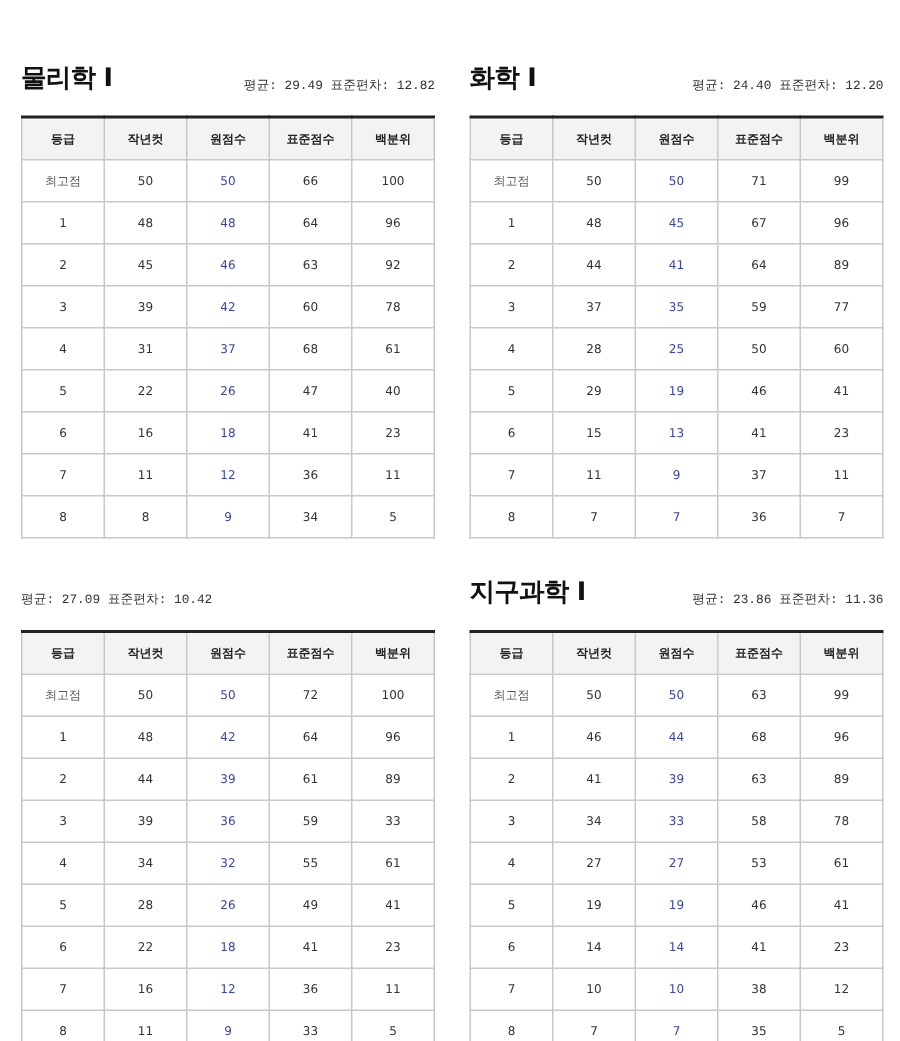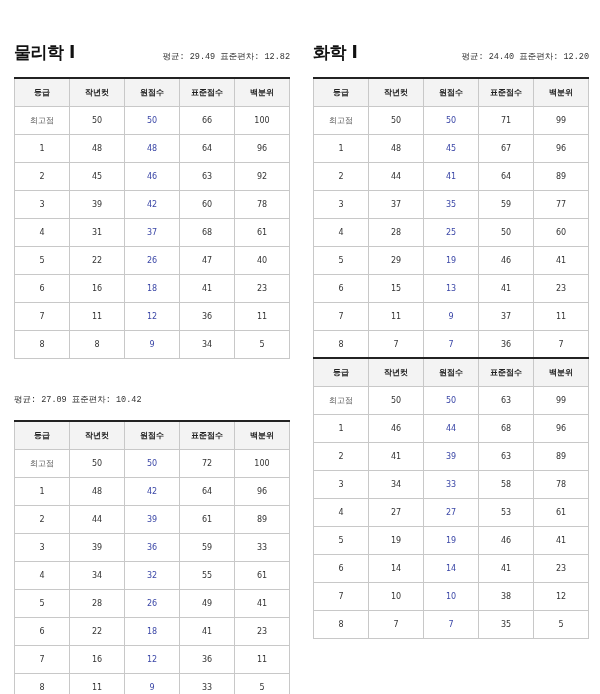--- a/index.html
+++ b/index.html
@@ -262,20 +262,24 @@
             <td>8</td>
             <td>11</td>
             <td class="raw">9</td>
             <td>33</td>
             <td>5</td>
           </tr>
         </tbody>
     </table>
   </div>
     <div class="panel p4">
+    <div class="head">
+      <div class="title">지구과학 Ⅰ</div>
+      <div class="stats">평균: 23.86 표준편차: 11.36</div>
+    </div>
     <table>
       <thead>
           <tr>
             <th>등급</th>
             <th>작년컷</th>
             <th>원점수</th>
             <th>표준점수</th>
             <th>백분위</th>
           </tr>
         </thead>

